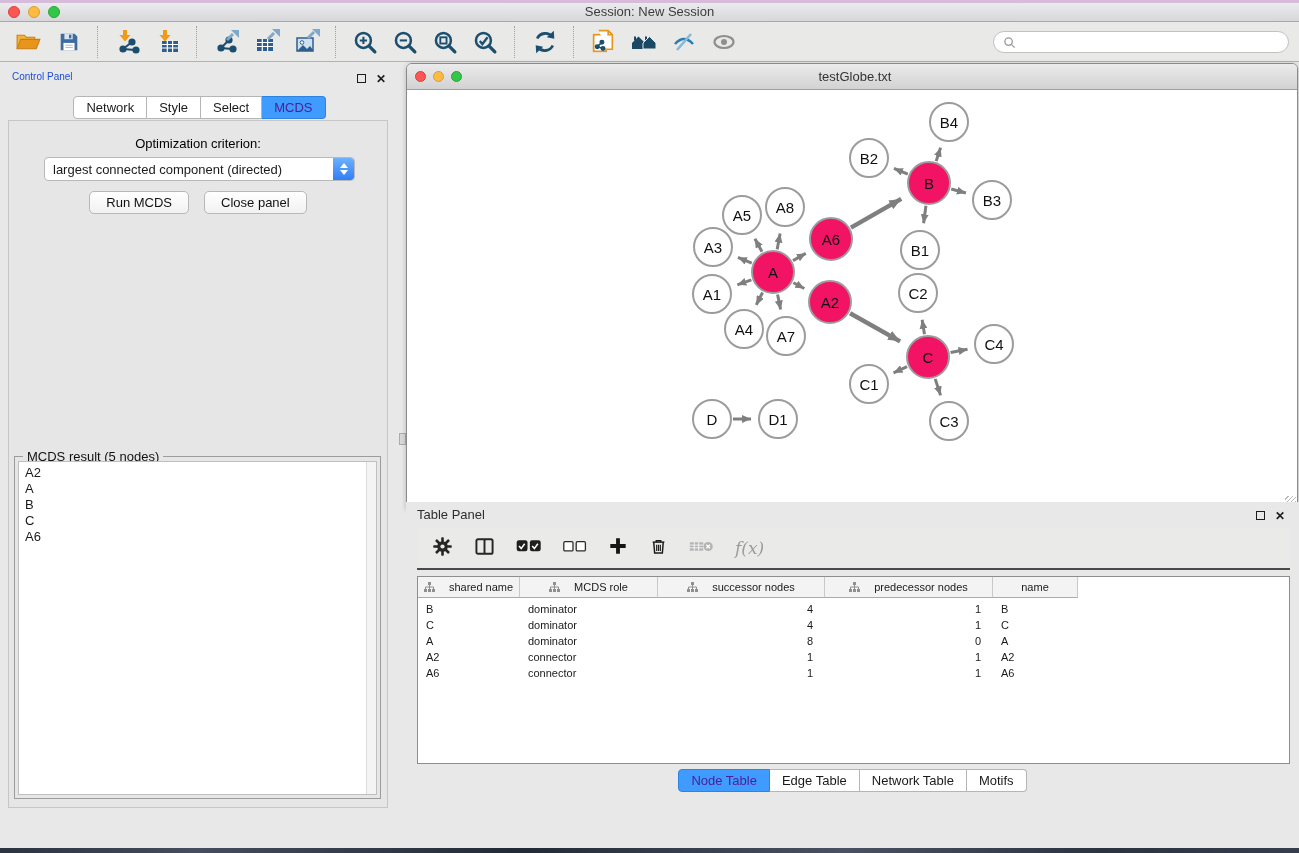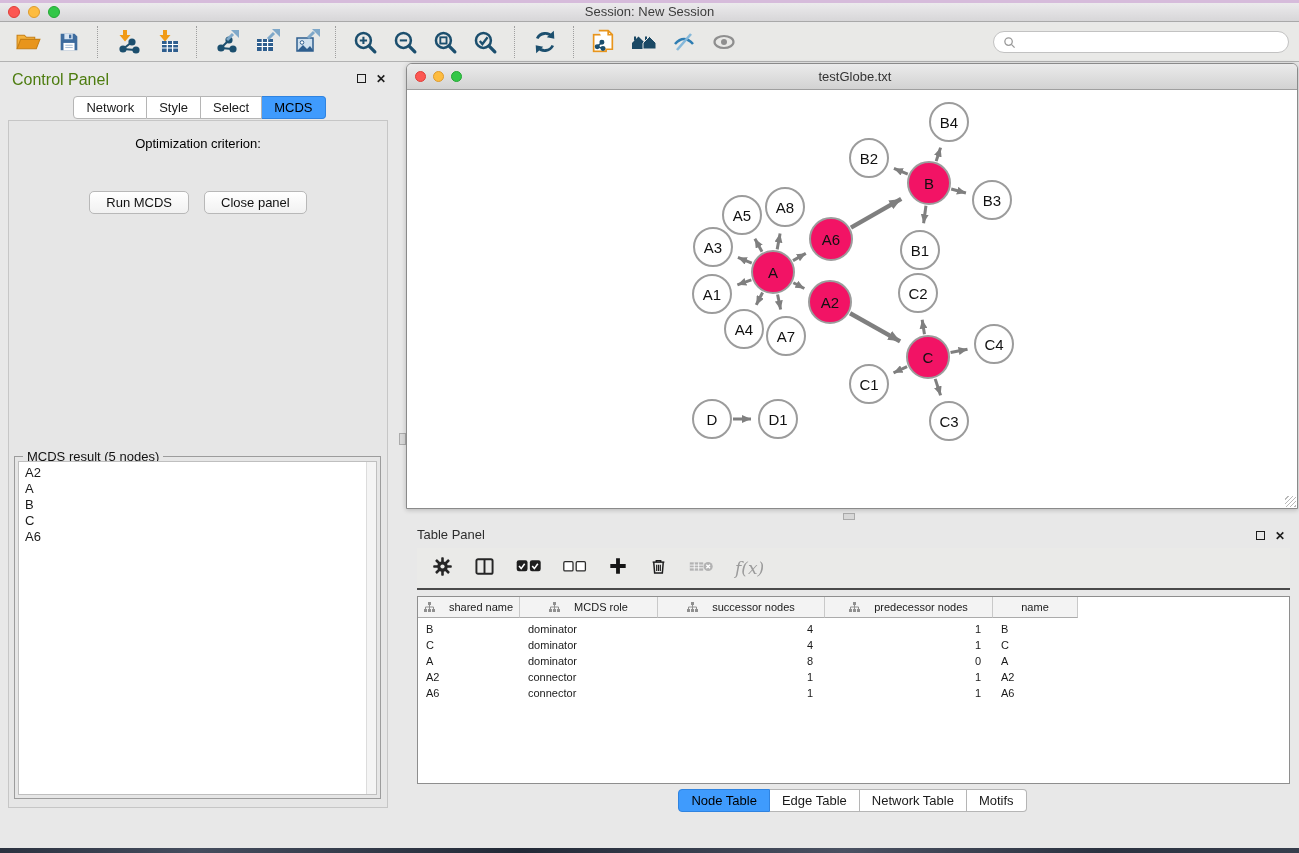--- a/index.html
+++ b/index.html
@@ -18,30 +18,30 @@
   
   .toolbar{position:absolute;top:23px;left:0;width:100%;height:39px;background:#e9e9e7;
     border-bottom:1px solid #b2b2b2;display:flex;align-items:center;padding:0 10px 0 12px;box-sizing:border-box;gap:7px;}
   .tb-btn{width:33px;height:33px;display:flex;align-items:center;justify-content:center;flex:0 0 auto;}
   .tb-sep{width:1px;height:32px;border-left:1px dotted #9f9f9f;margin:0 5px;flex:0 0 auto;}
   .search{margin-left:auto;width:296px;height:22px;background:#fff;border:1px solid #c2c2c2;border-radius:12px;
     display:flex;align-items:center;padding:0 9px;gap:5px;box-sizing:border-box;}
   .search input{border:none;outline:none;flex:1;font-size:12px;background:transparent;font-family:inherit;}
   
   .control-panel{position:absolute;left:0;top:63px;width:399px;height:754px;background:#e8e8e8;}
-  .panel-title{position:absolute;top:8px;left:12px;font-size:16px;color:#4d7c0f;}
+  .panel-title{position:absolute;top:8px;left:12px;font-size:10px;color:#1d4ed8;}
   .float-ico{position:absolute;width:9px;height:9px;border:1.5px solid #1c1c1c;box-sizing:border-box;}
   .close-ico{position:absolute;font-size:12px;font-weight:bold;color:#1c1c1c;line-height:12px;}
   .cp-float{top:11px;right:33px;} .cp-close{top:10px;right:13px;}
   .seg-row{display:flex;justify-content:center;}
   .cp-tabs{position:absolute;top:33px;left:0;right:0;}
   .seg{padding:3px 12px;font-size:13px;background:#fff;border:1px solid #b5b5b5;border-left:none;cursor:default;}
   .seg:first-child{border-left:1px solid #b5b5b5;border-radius:4px 0 0 4px;}
   .seg:last-child{border-radius:0 4px 4px 0;}
-  .seg.active{background:#3f9bfd;border-color:#2f83e0;color:#000000;padding-left:12px;}
+  .seg.active{background:#3f9bfd;border-color:#2f83e0;color:#4c1d95;padding-left:12px;}
   .cp-box{position:absolute;top:57px;left:8px;right:11px;bottom:9px;border:1px solid #c6c6c6;background:#e6e6e6;}
   .opt-label{margin-top:15px;text-align:center;font-size:13px;color:#000000;}
   .select{position:absolute;top:36px;left:35px;right:32px;height:24px;background:#fff;border:1px solid #b9b9b9;
     border-radius:4px;display:flex;align-items:center;box-sizing:border-box;overflow:hidden;}
   .select-value{flex:1;font-size:13px;padding-left:8px;white-space:nowrap;}
   .select-stepper{width:21px;align-self:stretch;background:linear-gradient(#6cb1ff,#2f7ef7);
     display:flex;flex-direction:column;align-items:center;justify-content:center;gap:2px;border-radius:0 3px 3px 0;}
   .select-stepper i{display:block;width:0;height:0;border-left:4px solid transparent;border-right:4px solid transparent;}
   .select-stepper i.up{border-bottom:5px solid #fff;}
   .select-stepper i.down{border-top:5px solid #fff;}
@@ -65,21 +65,21 @@
   .net-titlebar{position:relative;height:25px;background:linear-gradient(#ebebeb,#d2d2d2);
     border-bottom:1px solid #9f9f9f;border-radius:5px 5px 0 0;}
   .net-title{position:absolute;left:6px;right:0;top:5px;text-align:center;font-size:13px;color:#333;}
   .net-lights{position:absolute;left:8px;top:7px;display:flex;gap:7px;}
   .net-lights .light{width:11px;height:11px;}
   .net-canvas{position:absolute;top:26px;left:0;right:0;bottom:0;overflow:hidden;}
   .net-canvas svg{position:absolute;top:0;left:0;}
   .net-resize{position:absolute;right:1px;bottom:1px;width:11px;height:11px;
     background:repeating-linear-gradient(135deg,transparent 0 2px,#b9b9b9 2px 3px);}
   
-  .table-panel{position:absolute;left:406px;top:522px;width:893px;height:295px;background:#e8e8e8;}
+  .table-panel{position:absolute;left:406px;top:502px;width:893px;height:295px;background:#e8e8e8;}
   .tp-title{position:absolute;top:5px;left:11px;font-size:13px;color:#2e2e2e;}
   .tp-float{top:9px;right:34px;} .tp-close{top:8px;right:14px;}
   .tp-toolbar{position:absolute;top:26px;left:11px;right:9px;height:42px;background:#eaeae8;
     border-bottom:2px solid #4a4a4a;display:flex;align-items:center;gap:21px;padding-left:15px;box-sizing:border-box;}
   .fx{font-family:"DejaVu Serif",serif;font-style:italic;font-size:17px;color:#9b9b9b;}
   .tp-table{position:absolute;top:74px;left:11px;right:9px;height:188px;background:#fff;
     border:1px solid #8e8e8e;overflow:hidden;font-size:11px;box-sizing:border-box;}
   .thead{display:flex;height:21px;}
   .th{display:flex;align-items:center;justify-content:center;gap:14px;background:#f3f3f3;
     border-right:1px solid #c9c9c9;border-bottom:1px solid #ababab;box-sizing:border-box;color:#1a1a1a;}
@@ -265,20 +265,27 @@
     <span class="float-ico cp-float"></span>
     <span class="close-ico cp-close">✕</span>
     <div class="seg-row cp-tabs">
         <div class="seg">Network</div>
         <div class="seg">Style</div>
         <div class="seg">Select</div>
         <div class="seg active">MCDS</div>
       </div>
     <div class="cp-box">
       <div class="opt-label">Optimization criterion:</div>
+      <div class="select">
+        <span class="select-value">largest connected component (directed)</span>
+        <span class="select-stepper">
+            <i class="up"></i>
+            <i class="down"></i>
+          </span>
+      </div>
       <div class="btn-row">
         <button class="btn">Run MCDS</button>
         <button class="btn">Close panel</button>
       </div>
       <div class="mcds-fieldset">
         <span class="mcds-legend">MCDS result (5 nodes)</span>
         <div class="mcds-list">
             <div class="mcds-item">A2</div>
             <div class="mcds-item">A</div>
             <div class="mcds-item">B</div>

